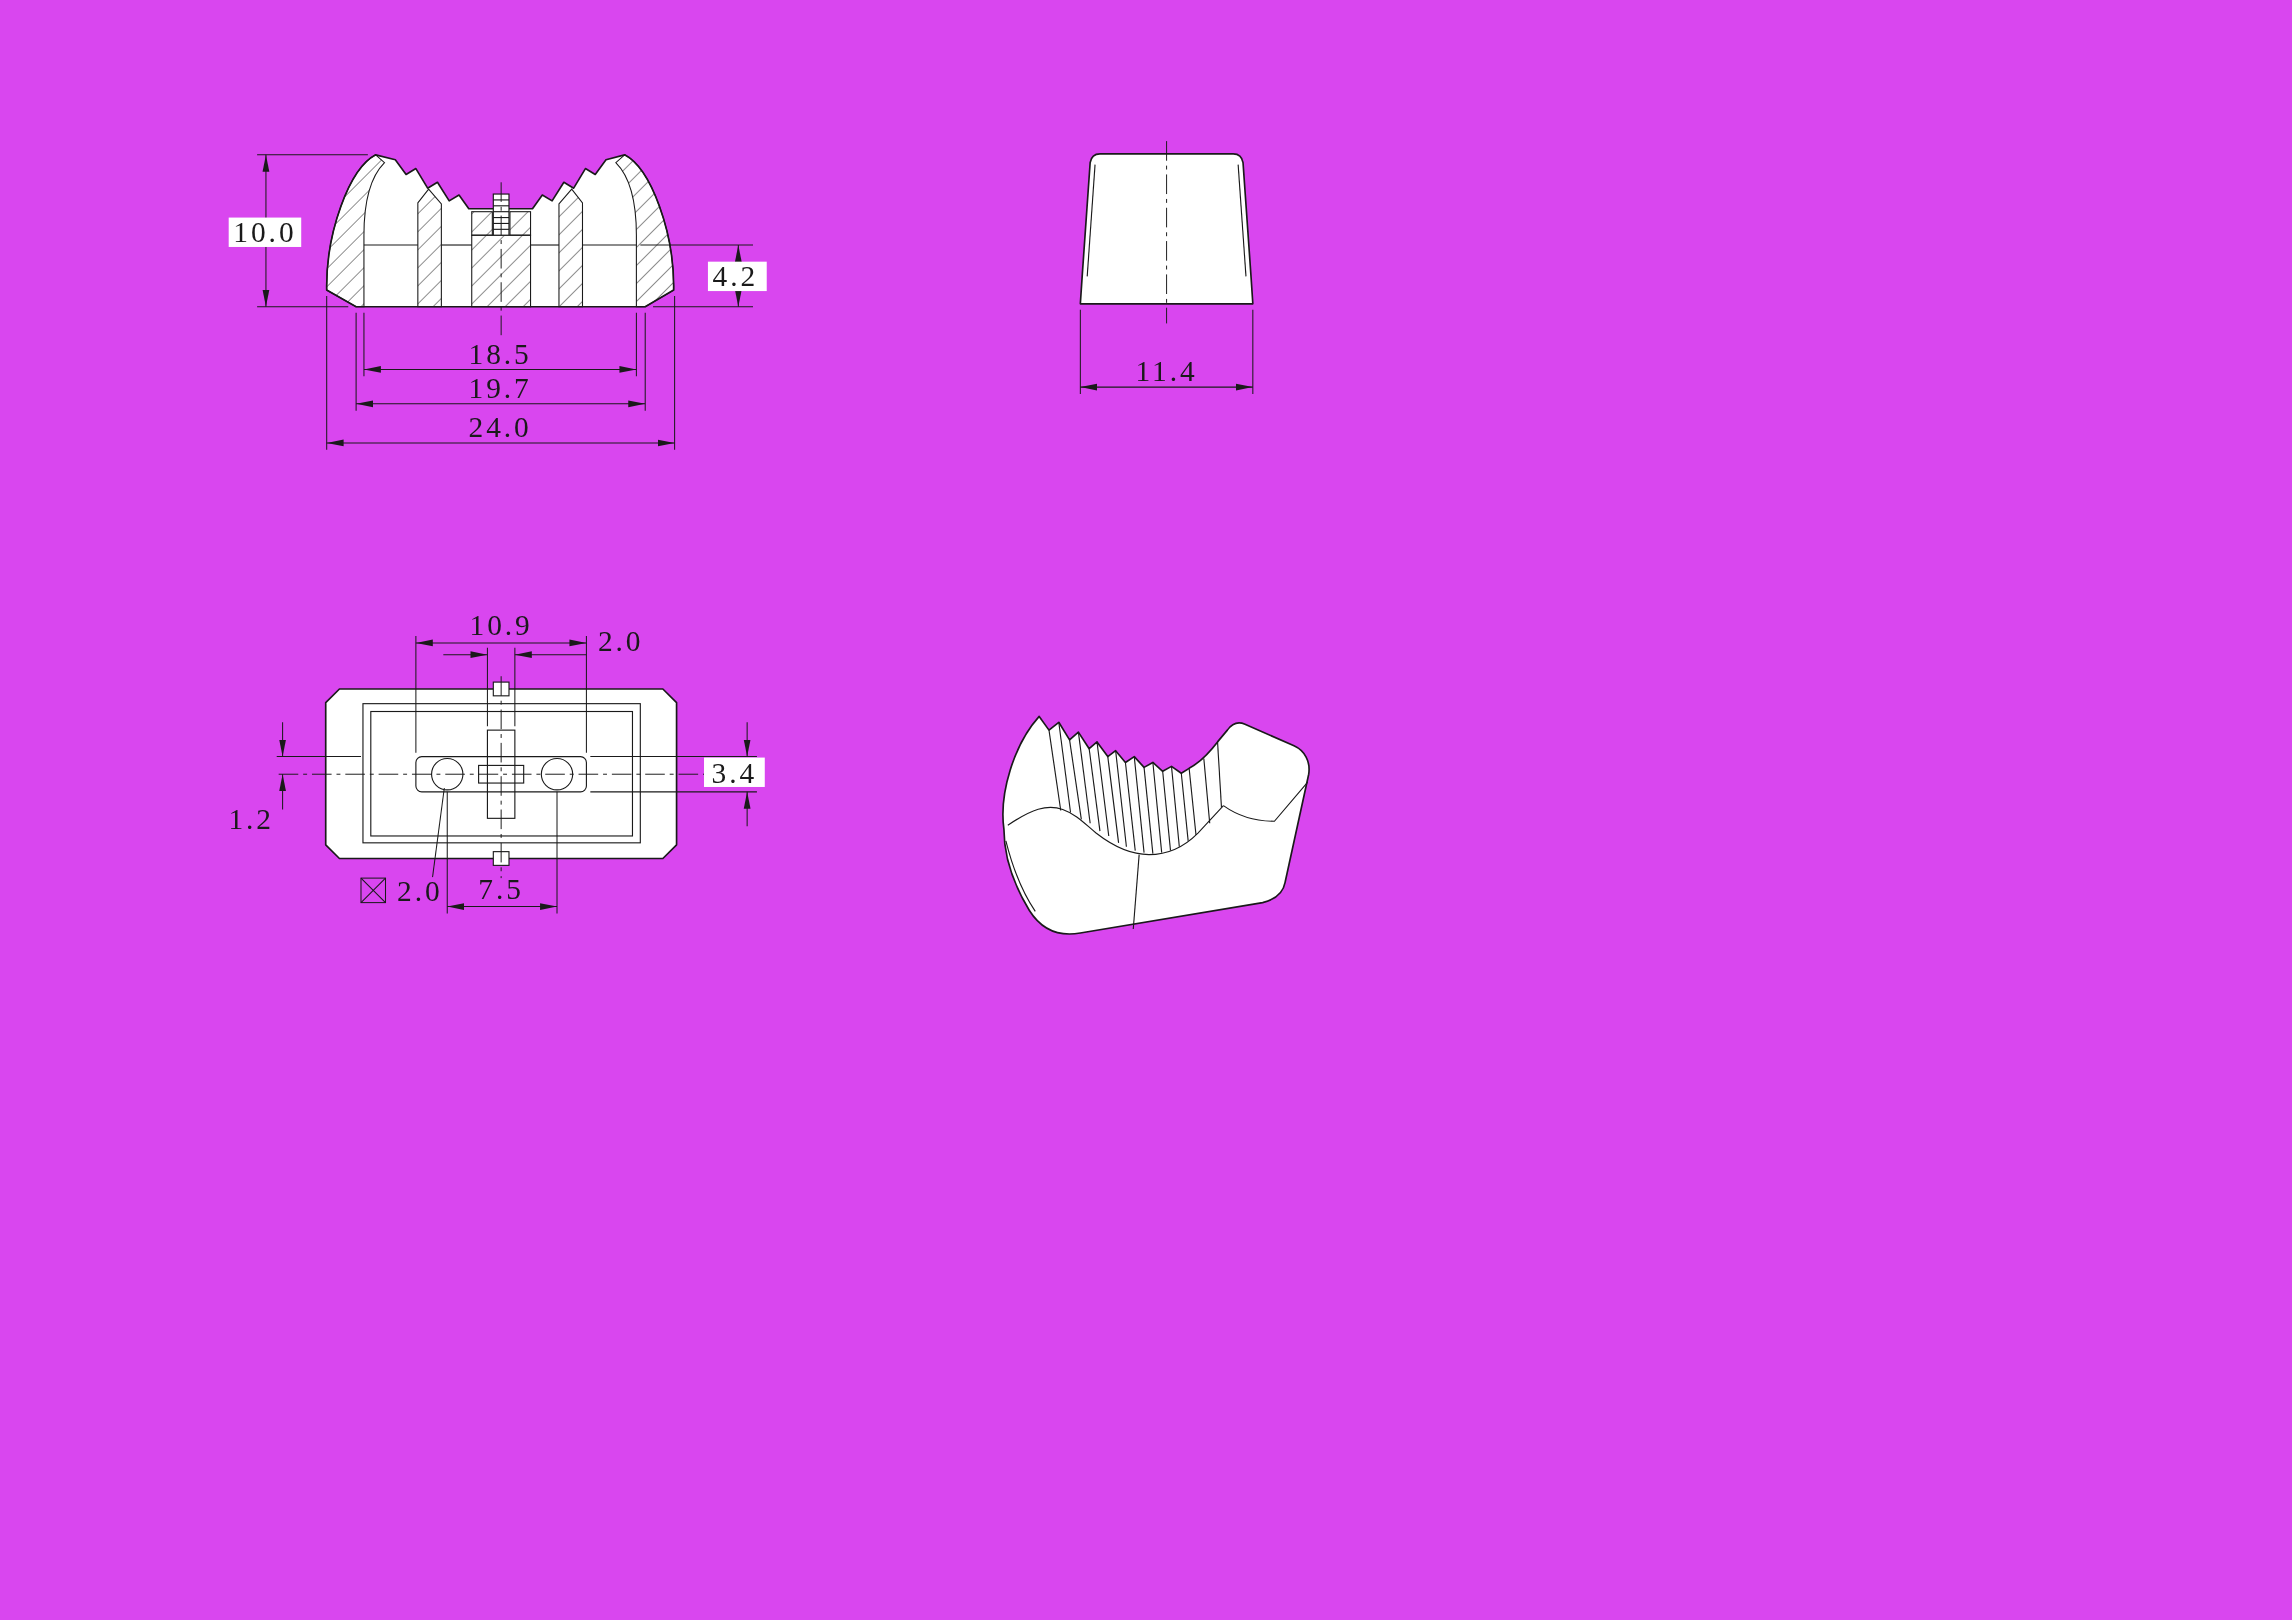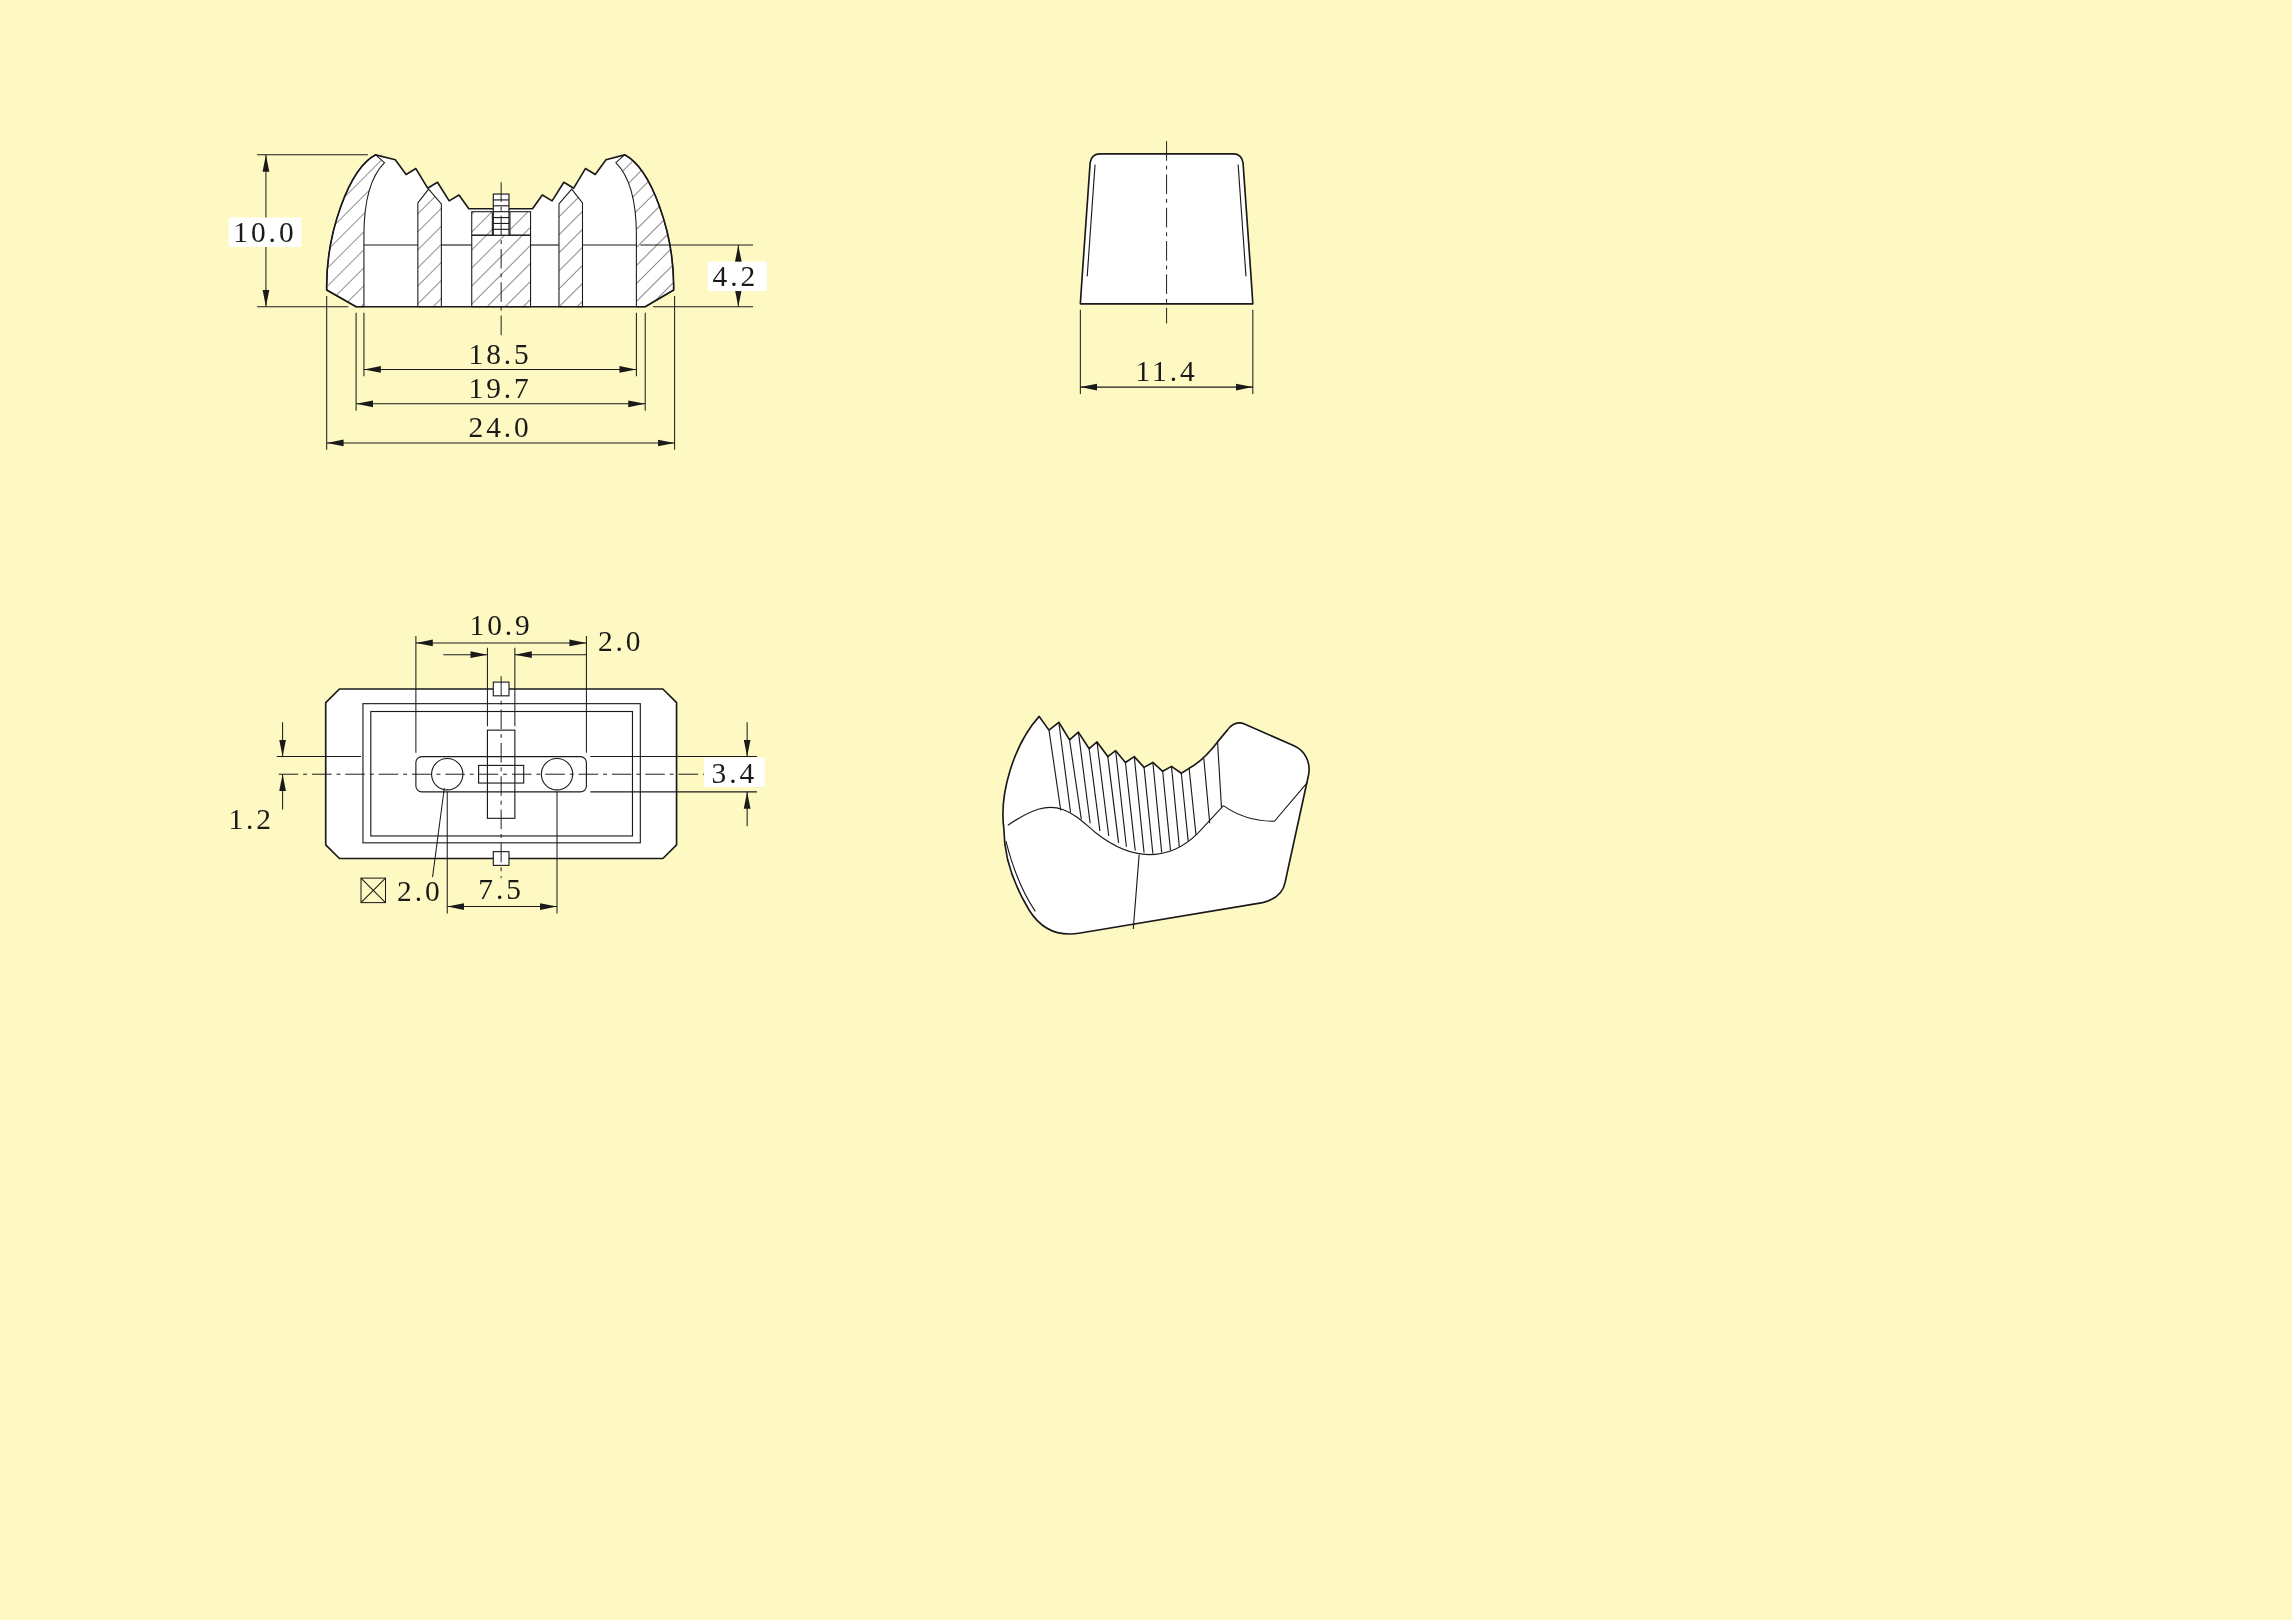--- a/index.html
+++ b/index.html
@@ -1,16 +1,16 @@
 <!DOCTYPE html>
 <html><head>
 <meta charset="utf-8">
 <style>
   html,body{margin:0;padding:0;background:#ffffff;}
-  .sheet{width:2293px;height:1620px;background:#fef9c3;position:relative;overflow:hidden;}
+  .sheet{width:2293px;height:1620px;background:#d946ef;position:relative;overflow:hidden;}
   svg{display:block;}
   text{font-family:"Liberation Serif","DejaVu Serif",serif;font-size:30px;fill:#1a1a1a;letter-spacing:3px;}
   .objf{fill:#ffffff;stroke:#1a1a1a;stroke-width:1.7;stroke-linejoin:round;}
   .thin{fill:none;stroke:#1a1a1a;stroke-width:1.15;}
   .hatch{fill:url(#hatchp);stroke:#1a1a1a;stroke-width:1.1;}
   .dim{fill:none;stroke:#1a1a1a;stroke-width:1.05;}
   .cl{fill:none;stroke:#1a1a1a;stroke-width:1;stroke-dasharray:20 5 4 5;}
   .bg{fill:#ffffff;stroke:none;}
 </style>
 </head>

